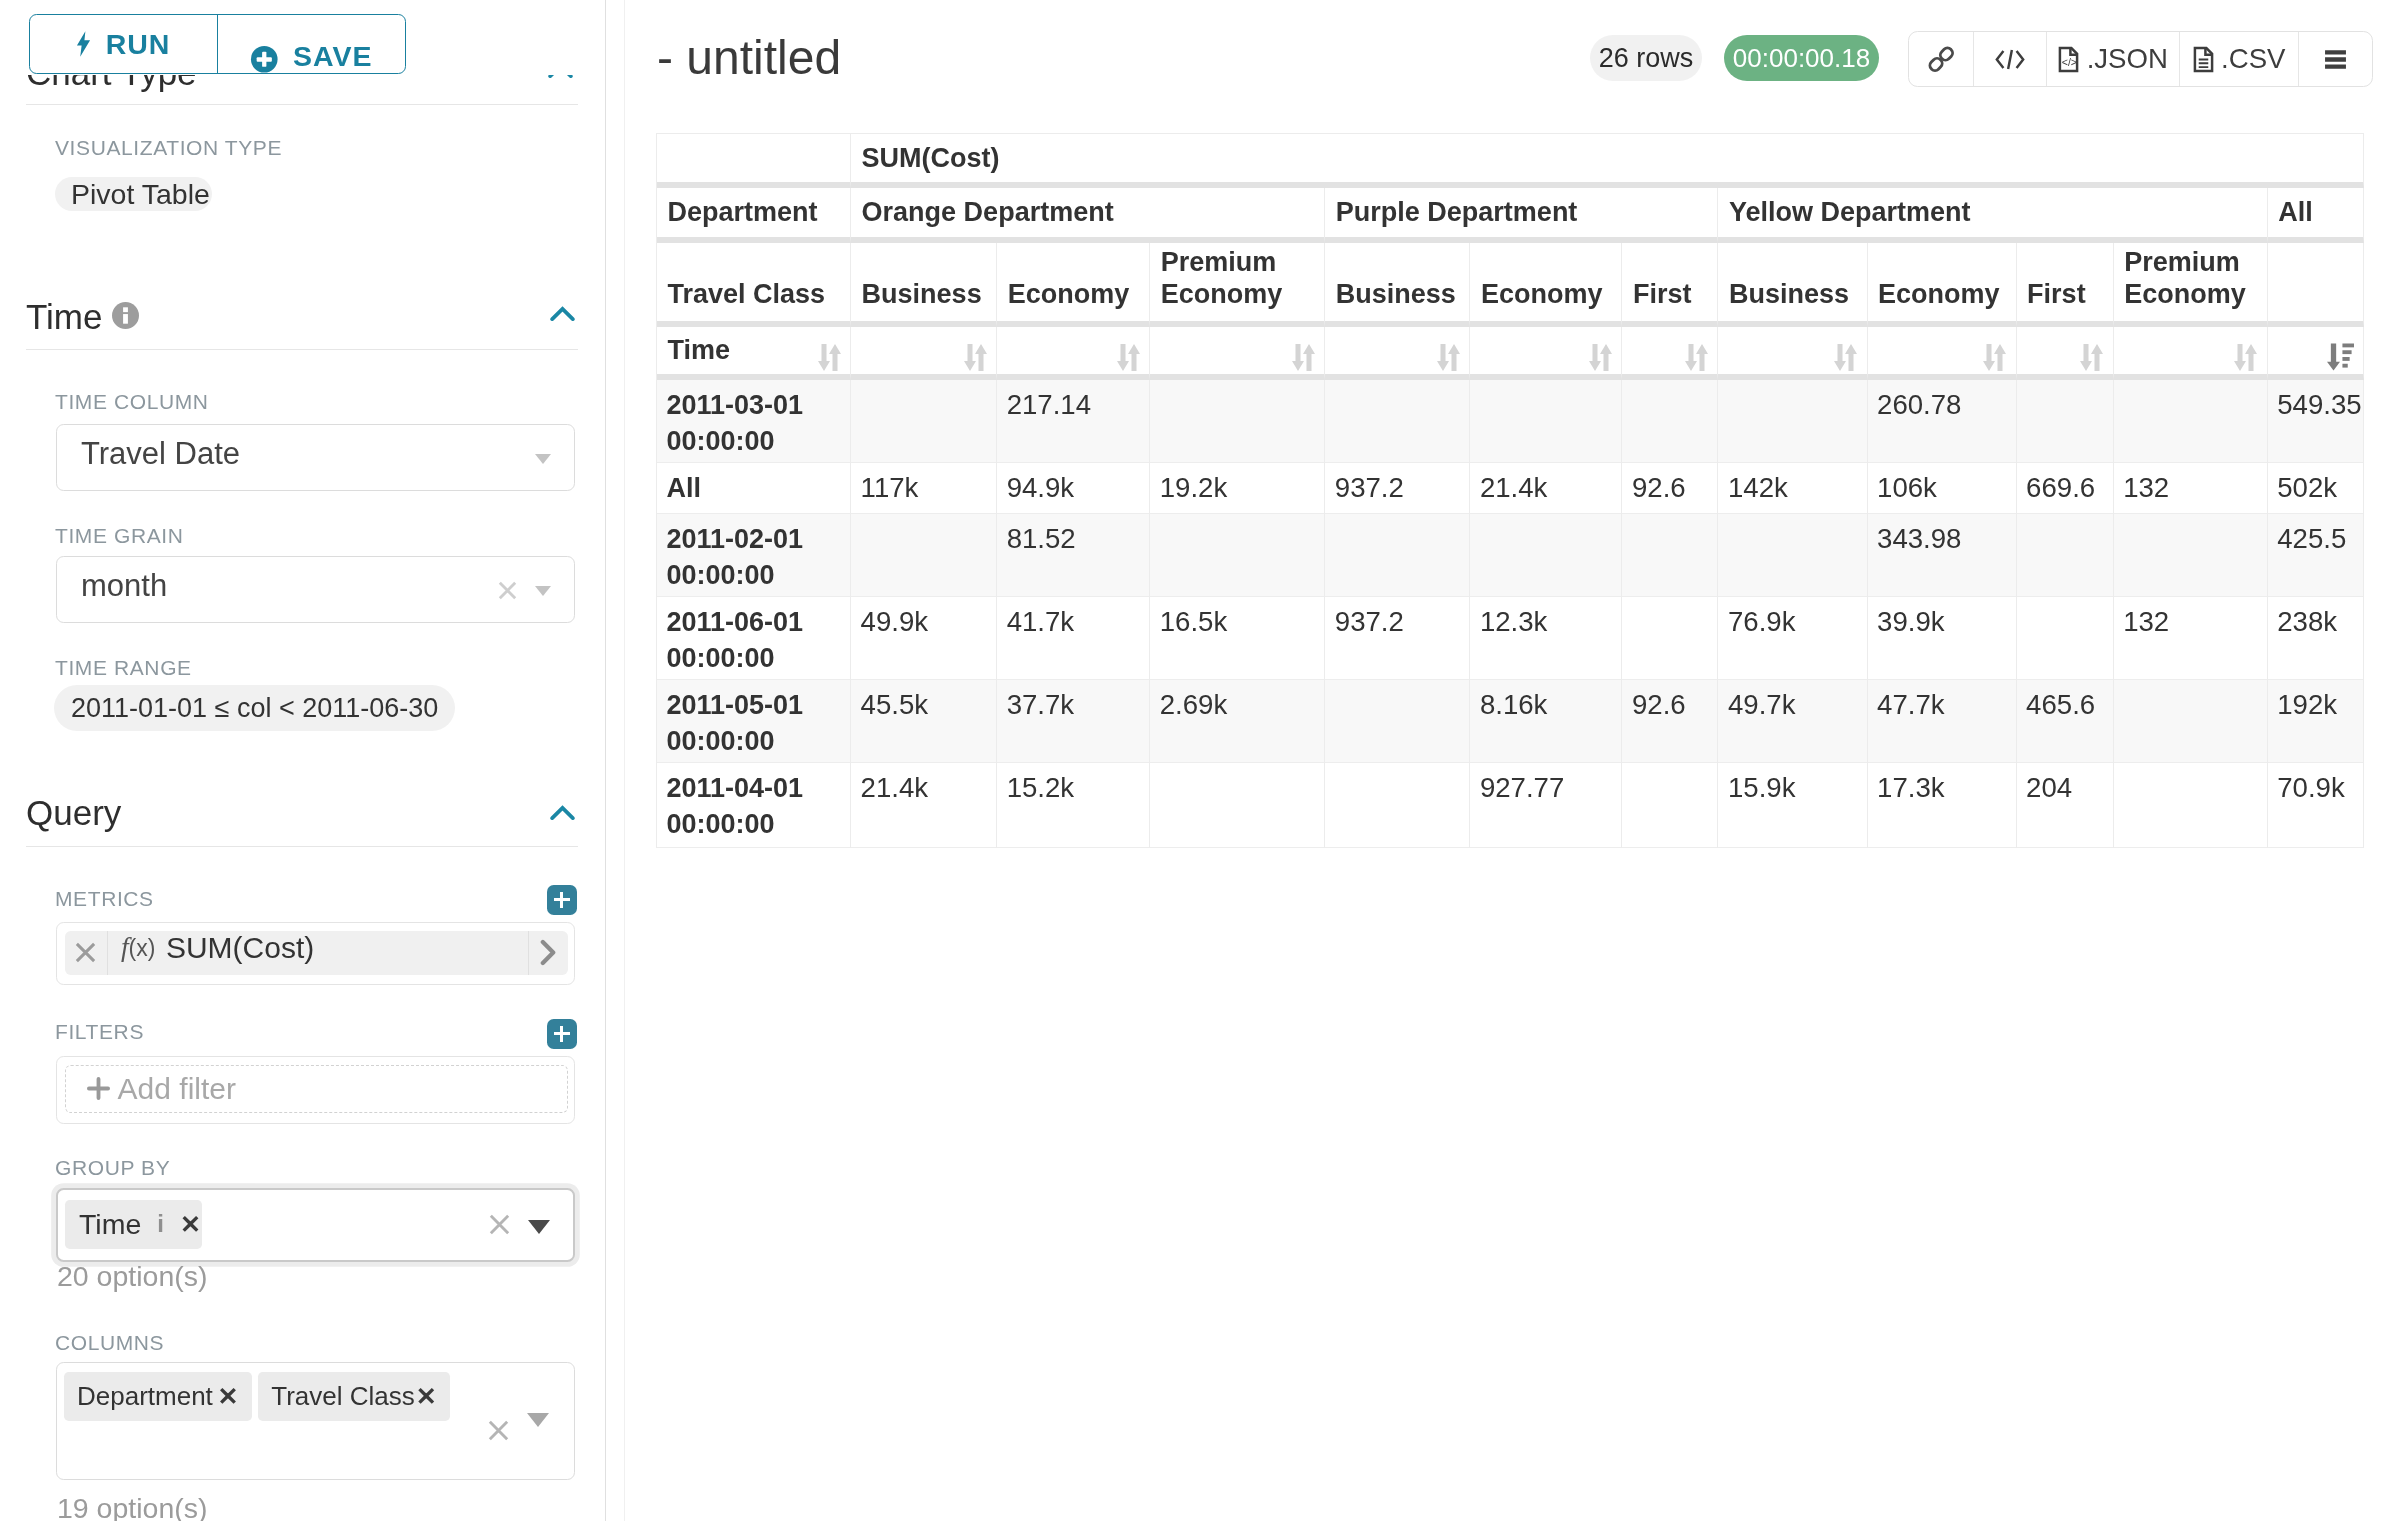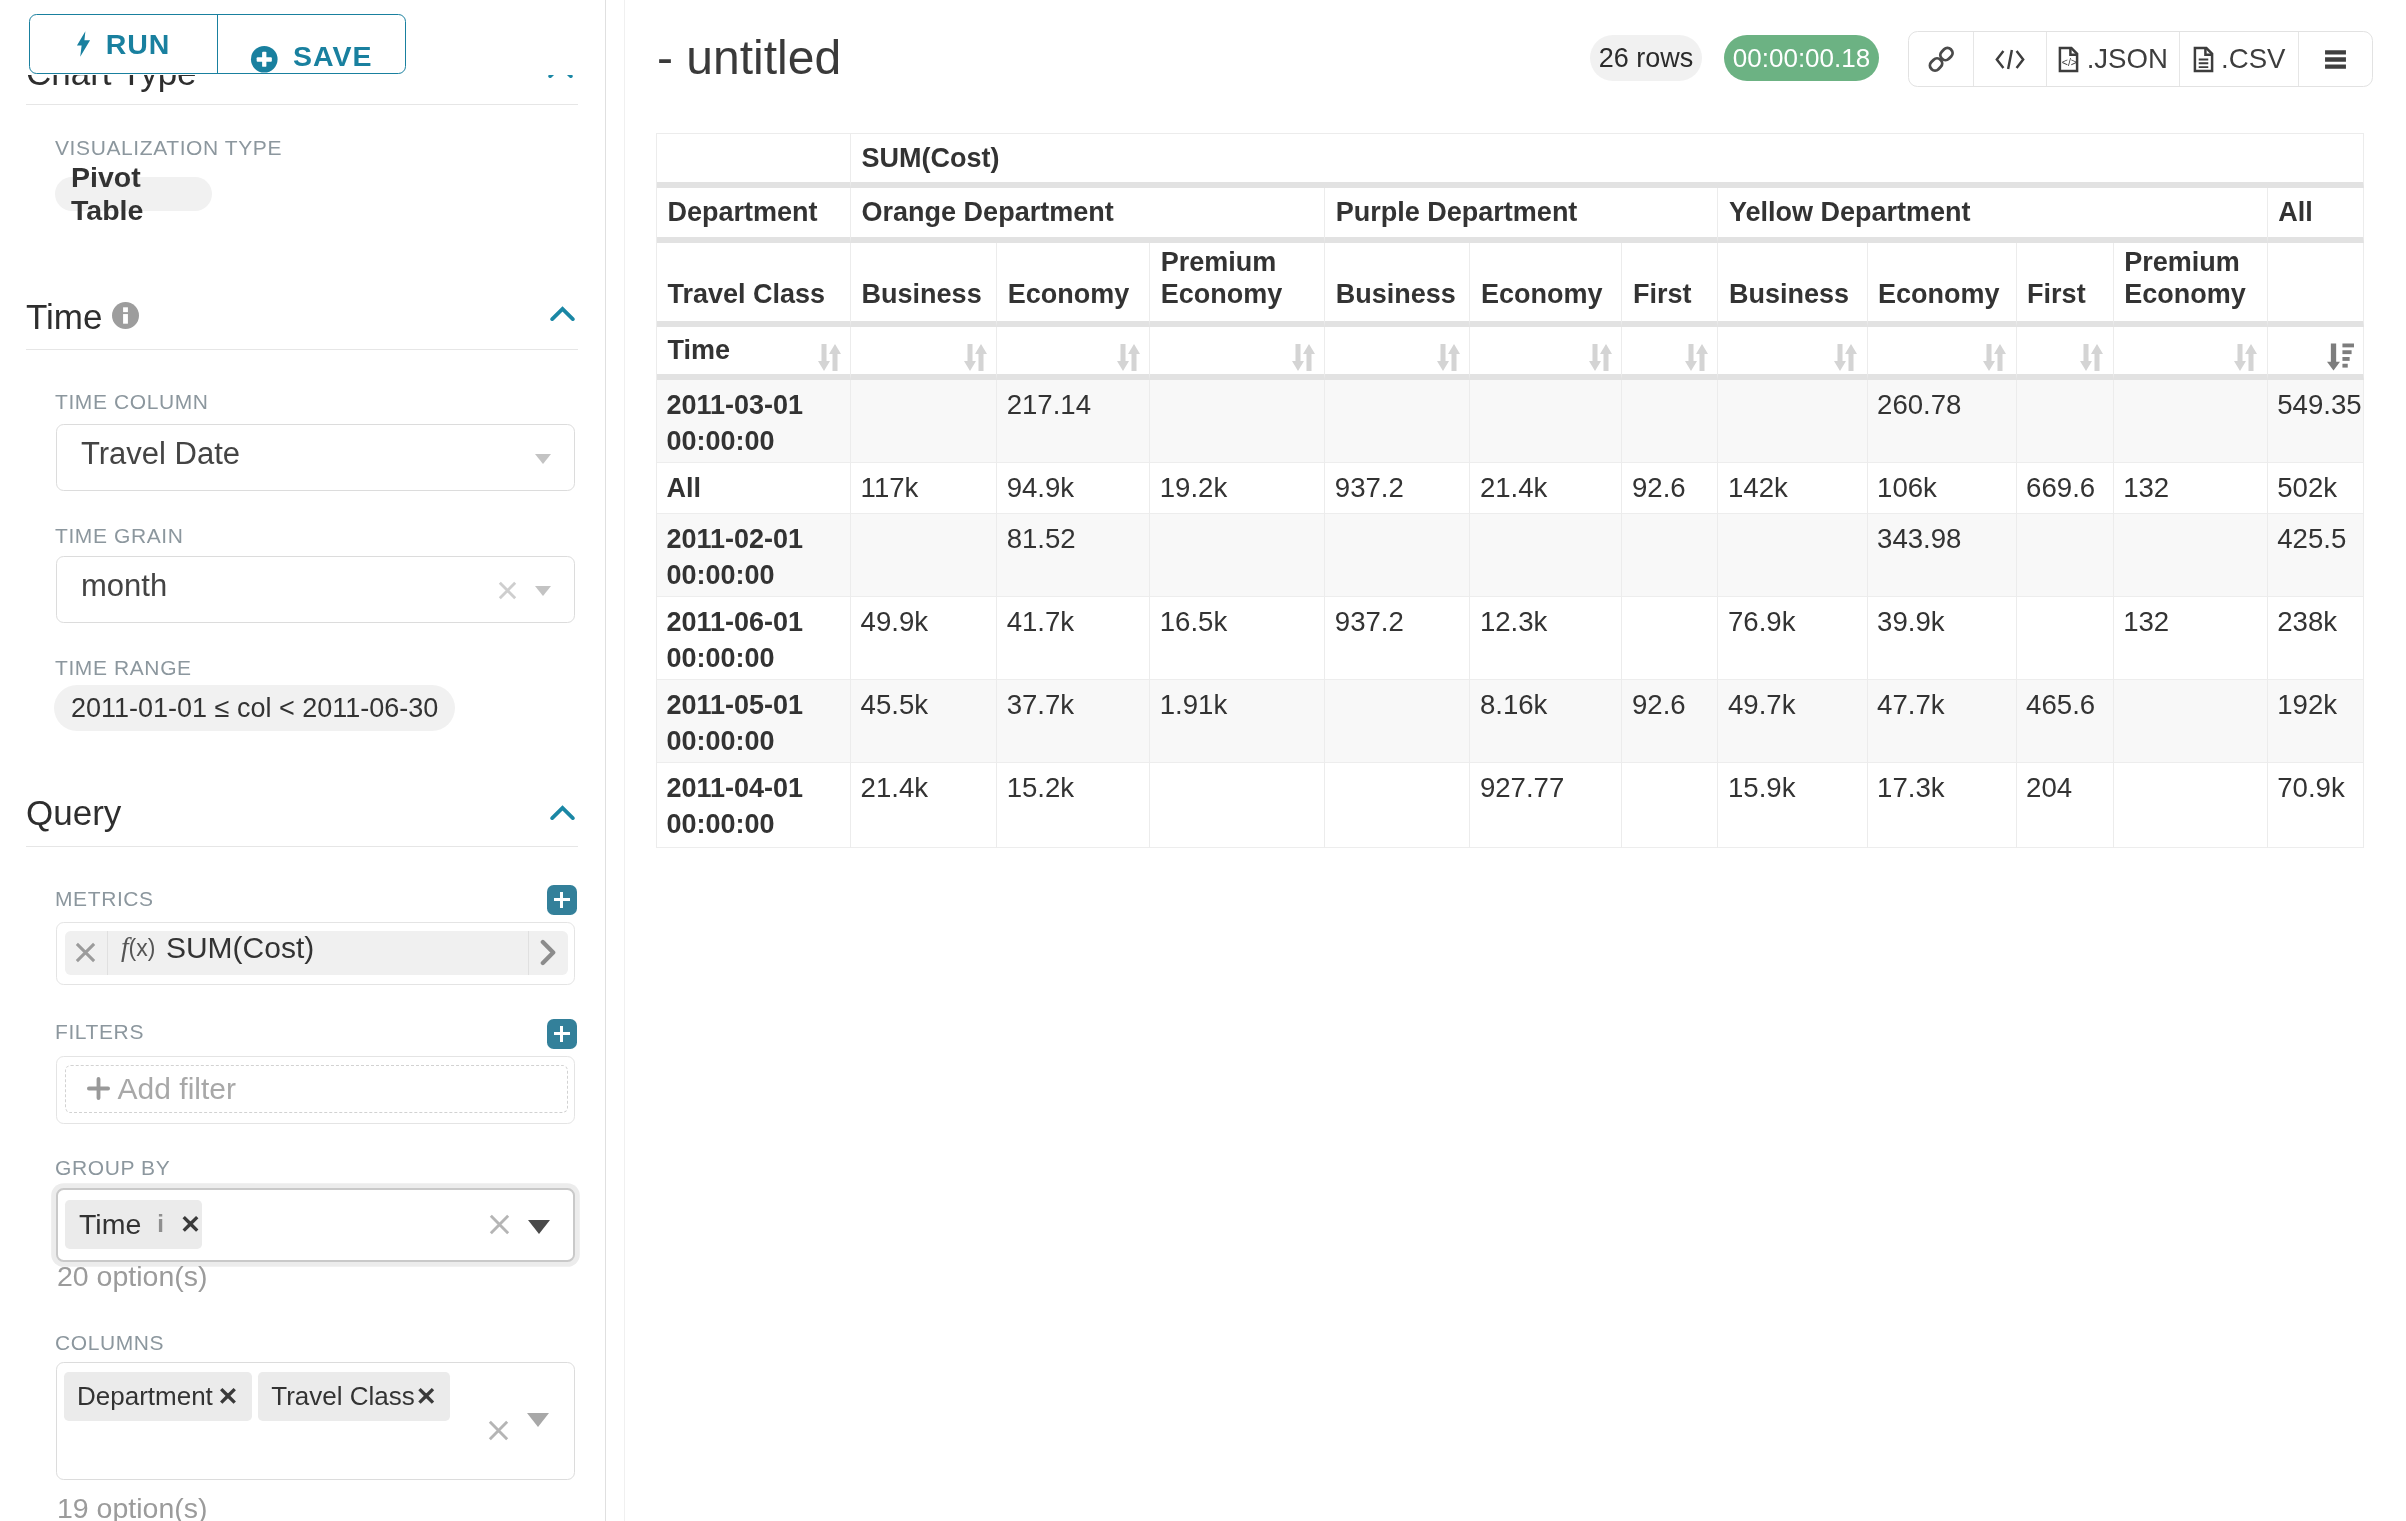--- a/index.html
+++ b/index.html
@@ -58,21 +58,21 @@
     <div style="flex:1; display:flex; align-items:flex-end; justify-content:center; gap:15px; color:#19809f; font-size:28.5px; font-weight:600; letter-spacing:1px;">
       <svg width="28.5" height="28.5" viewBox="0 0 30 30">
           <circle cx="15" cy="15" r="14" fill="#19809f"></circle>
           <rect x="7" y="13" width="16" height="4.5" rx="1" fill="#fff"></rect>
           <rect x="12.75" y="7" width="4.5" height="16" rx="1" fill="#fff"></rect>
         </svg>SAVE</div>
   </div>
   <div class="divider" style="top:104px;"></div>
 
   <div class="label" style="top:136px;">VISUALIZATION TYPE</div>
-  <div class="pill" style="left:55px; top:177px; width:157px; height:34px; padding-left:16px; font-size:28.5px;font-weight:bold;">Pivot Table</div>
+  <div class="pill" style="left:55px; top:177px; width:157px; height:34px; padding-left:16px; font-size:28.5px;">Pivot Table</div>
 
   <div class="sechead" style="top:299px;">Time</div>
   <svg class="abs" style="left:112px; top:302px;" width="27" height="27" viewBox="0 0 28 28">
       <circle cx="14" cy="14" r="14" fill="#9d9d9d"></circle>
       <rect x="11.5" y="5.5" width="5" height="5" fill="#fff"></rect>
       <rect x="11.5" y="12.5" width="5" height="10" fill="#fff"></rect>
     </svg>
   <svg class="chev" style="left:550px; top:306px;" width="25" height="15" viewBox="0 0 26 16">
       <path d="M2 14 L13 3 L24 14" fill="none" stroke="#1a87a5" stroke-width="4" stroke-linecap="round"></path>
     </svg>
@@ -434,21 +434,21 @@
           <td>76.9k</td>
           <td>39.9k</td>
           <td></td>
           <td>132</td>
           <td>238k</td>
         </tr>
       <tr class="odd d2l">
           <th>2011-05-01 00:00:00</th>
           <td>45.5k</td>
           <td>37.7k</td>
-          <td>1.91k</td>
+          <td>2.69k</td>
           <td></td>
           <td>8.16k</td>
           <td>92.6</td>
           <td>49.7k</td>
           <td>47.7k</td>
           <td>465.6</td>
           <td></td>
           <td>192k</td>
         </tr>
       <tr class="even d2l dlast">

